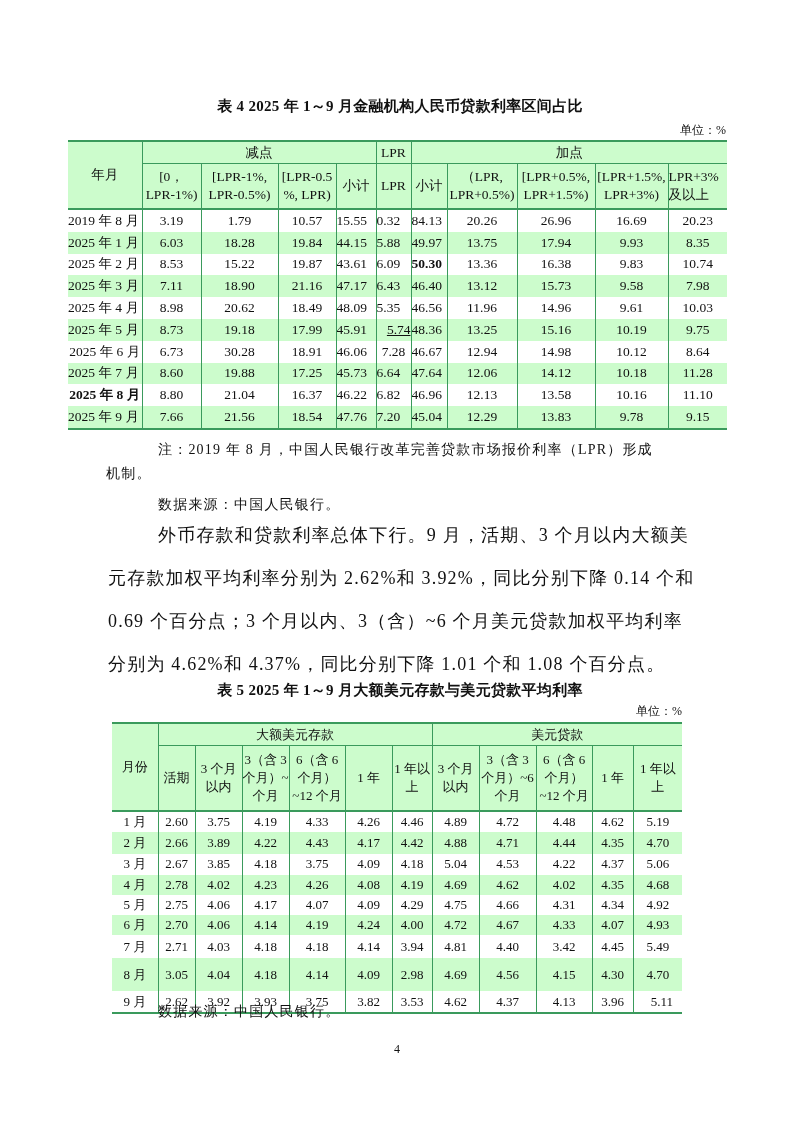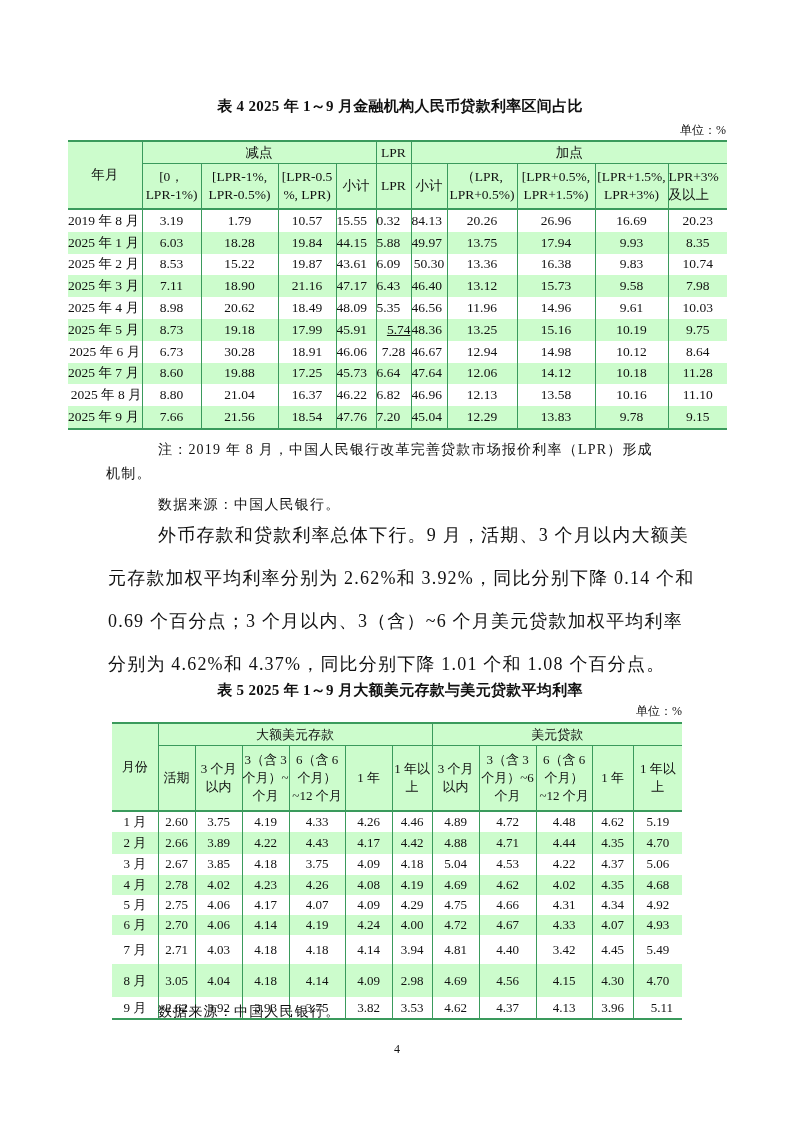--- a/index.html
+++ b/index.html
@@ -113,21 +113,21 @@
         <td>9.93</td>
         <td class="last">8.35</td>
       </tr>
       <tr class="row">
         <td class="first" style="text-align: left;">2025 年 2 月</td>
         <td>8.53</td>
         <td>15.22</td>
         <td>19.87</td>
         <td style="text-align: left;">43.61</td>
         <td style="text-align: left;">6.09</td>
-        <td style="text-align: center;">50.30</td>
+        <td style="text-align: left; font-weight: bold;">50.30</td>
         <td>13.36</td>
         <td>16.38</td>
         <td>9.83</td>
         <td class="last">10.74</td>
       </tr>
       <tr class="row alt">
         <td class="first" style="text-align: left;">2025 年 3 月</td>
         <td>7.11</td>
         <td>18.90</td>
         <td>21.16</td>
@@ -185,21 +185,21 @@
         <td>17.25</td>
         <td style="text-align: left;">45.73</td>
         <td style="text-align: left;">6.64</td>
         <td style="text-align: left;">47.64</td>
         <td>12.06</td>
         <td>14.12</td>
         <td>10.18</td>
         <td class="last">11.28</td>
       </tr>
       <tr class="row">
-        <td class="first" style="text-align: right;">2025 年 8 月</td>
+        <td class="first" style="text-align: center; font-weight: bold;">2025 年 8 月</td>
         <td>8.80</td>
         <td>21.04</td>
         <td>16.37</td>
         <td style="text-align: left;">46.22</td>
         <td style="text-align: left;">6.82</td>
         <td style="text-align: left;">46.96</td>
         <td>12.13</td>
         <td>13.58</td>
         <td>10.16</td>
         <td class="last">11.10</td>
@@ -380,21 +380,21 @@
         <td style="height: 20.3px;">4.00</td>
         <td style="height: 20.3px;">4.72</td>
         <td style="height: 20.3px;">4.67</td>
         <td style="height: 20.3px;">4.33</td>
         <td style="height: 20.3px;">4.07</td>
         <td class="last" style="height: 14px;">4.93</td>
       </tr>
       <tr class="row">
         <td class="first" style="height: 20.3px;">7 月</td>
         <td style="height: 20.3px;">2.71</td>
-        <td style="height: 29px;">4.03</td>
+        <td style="height: 23px;">4.03</td>
         <td style="height: 20.3px;">4.18</td>
         <td style="height: 20.3px;">4.18</td>
         <td style="height: 20.3px;">4.14</td>
         <td style="height: 20.3px;">3.94</td>
         <td style="height: 20.3px;">4.81</td>
         <td style="height: 20.3px;">4.40</td>
         <td style="height: 20.3px;">3.42</td>
         <td style="height: 20.3px;">4.45</td>
         <td class="last" style="height: 20.3px;">5.49</td>
       </tr>

